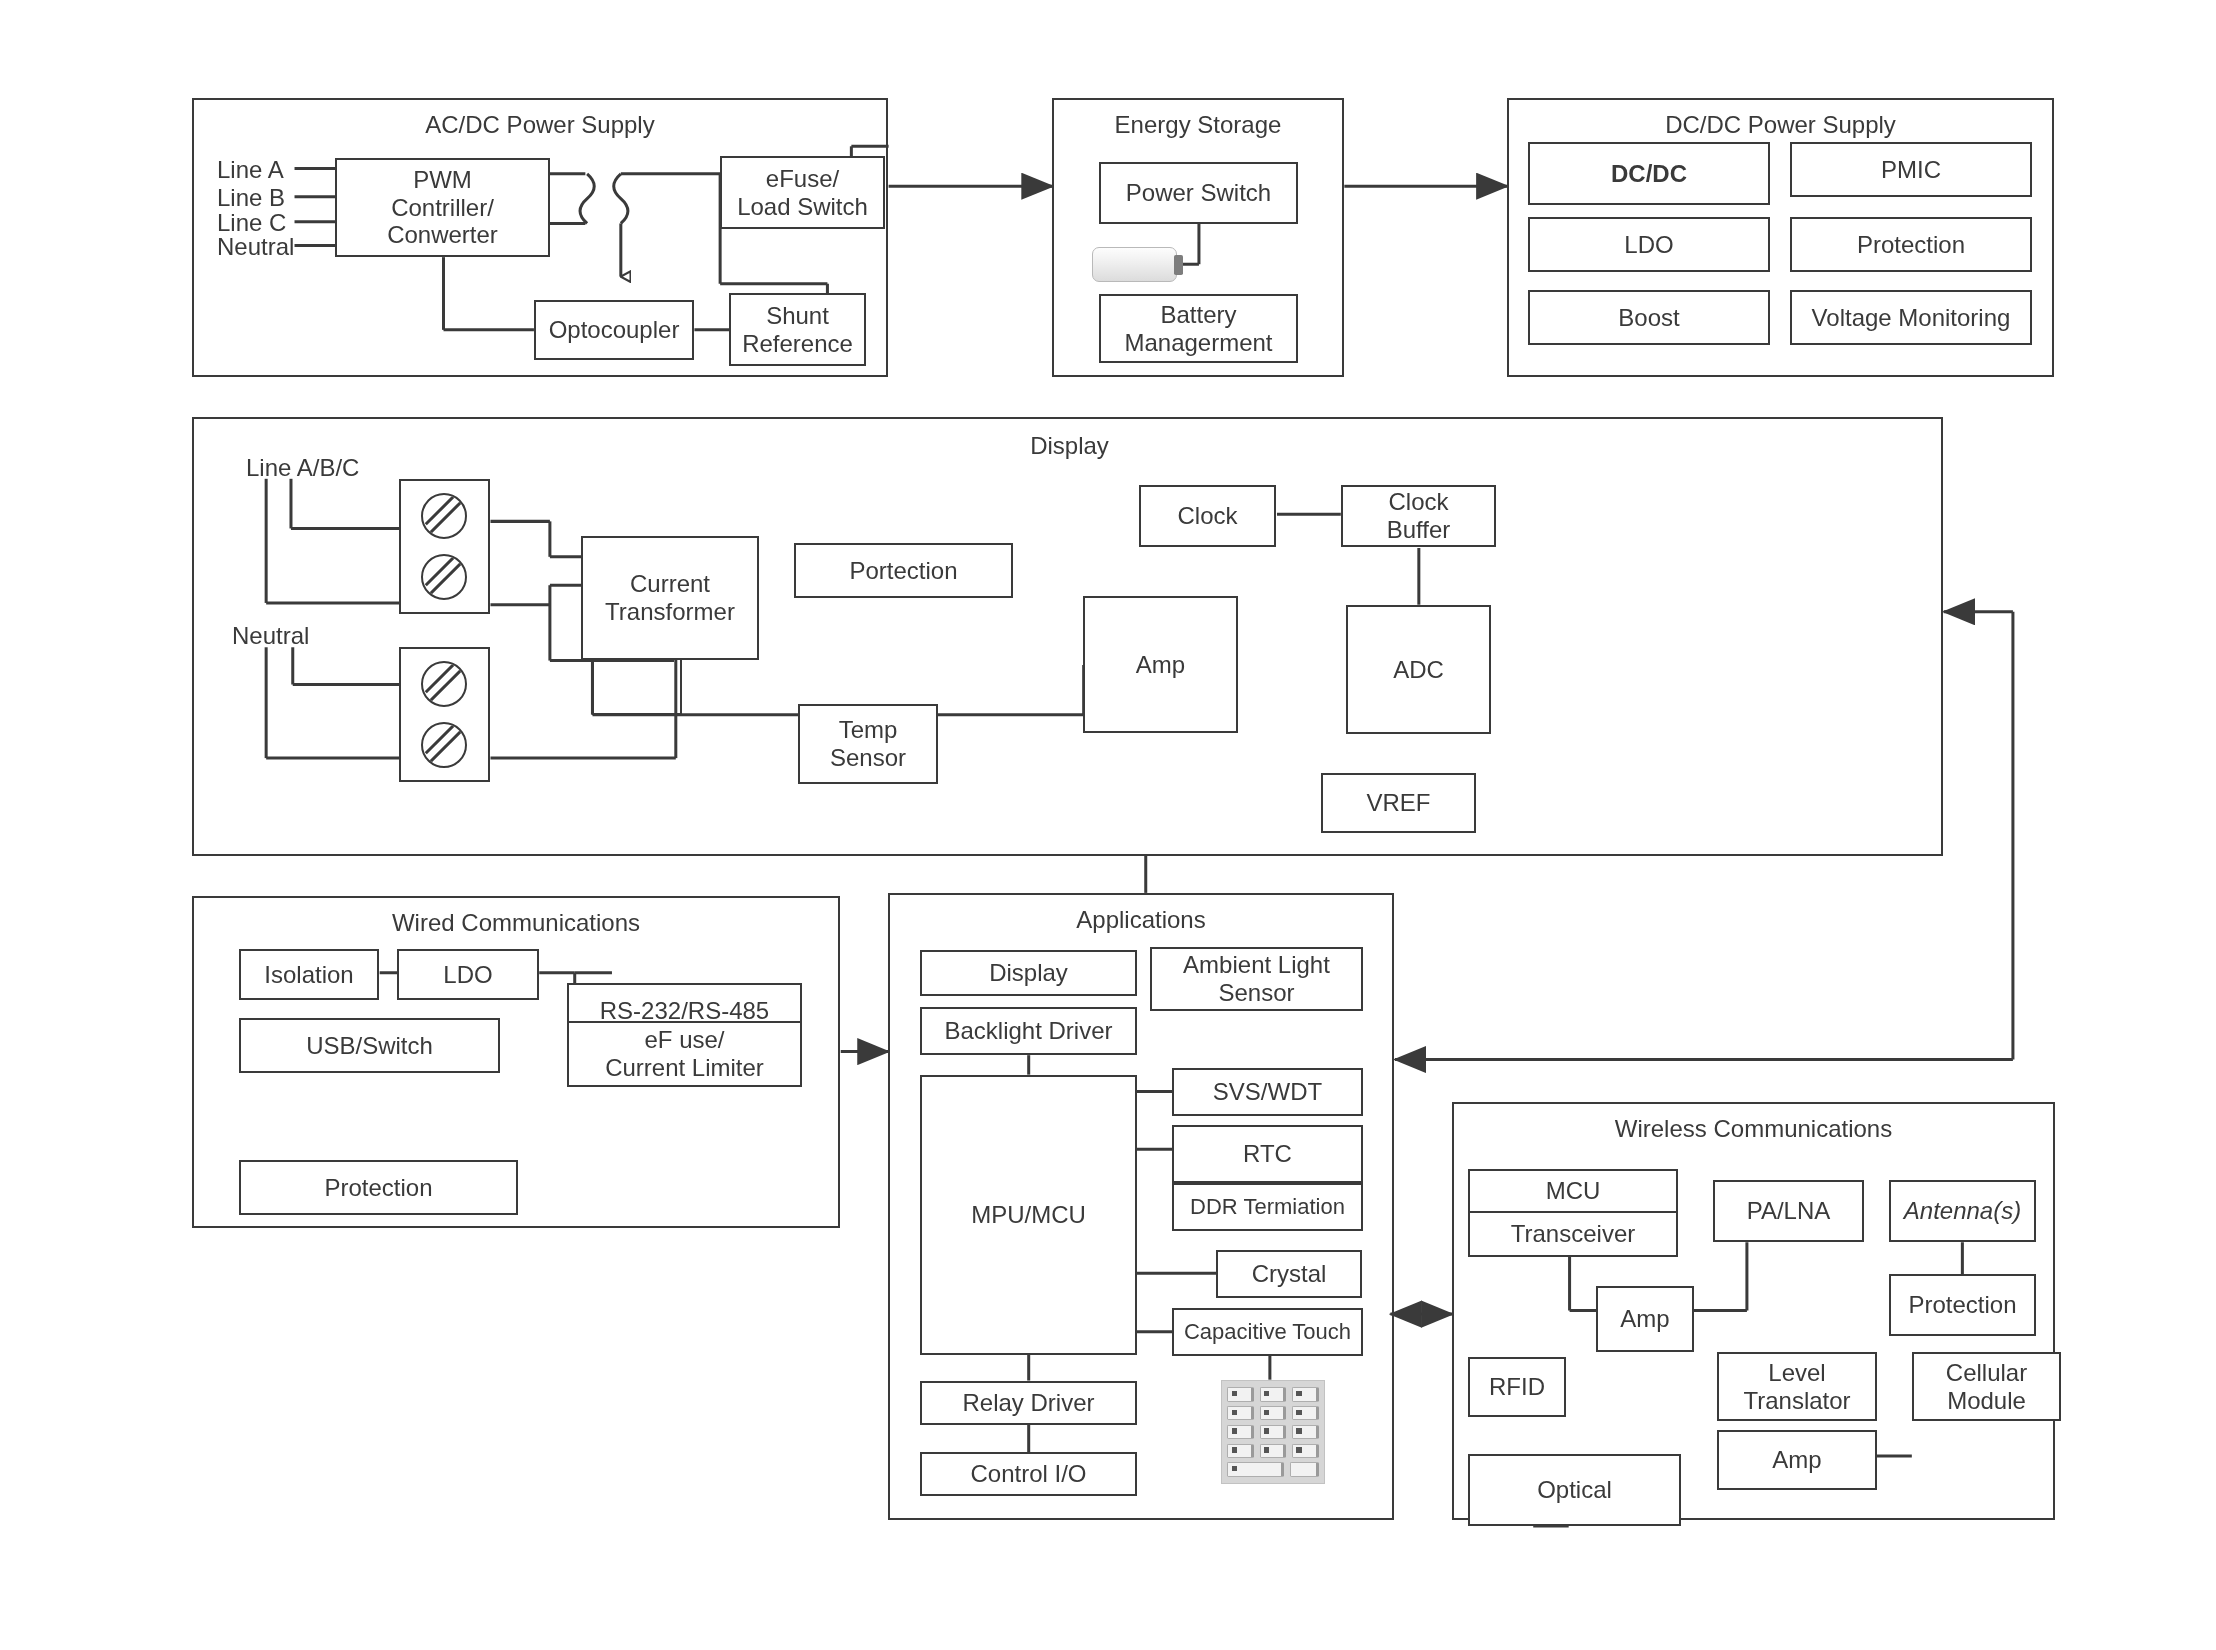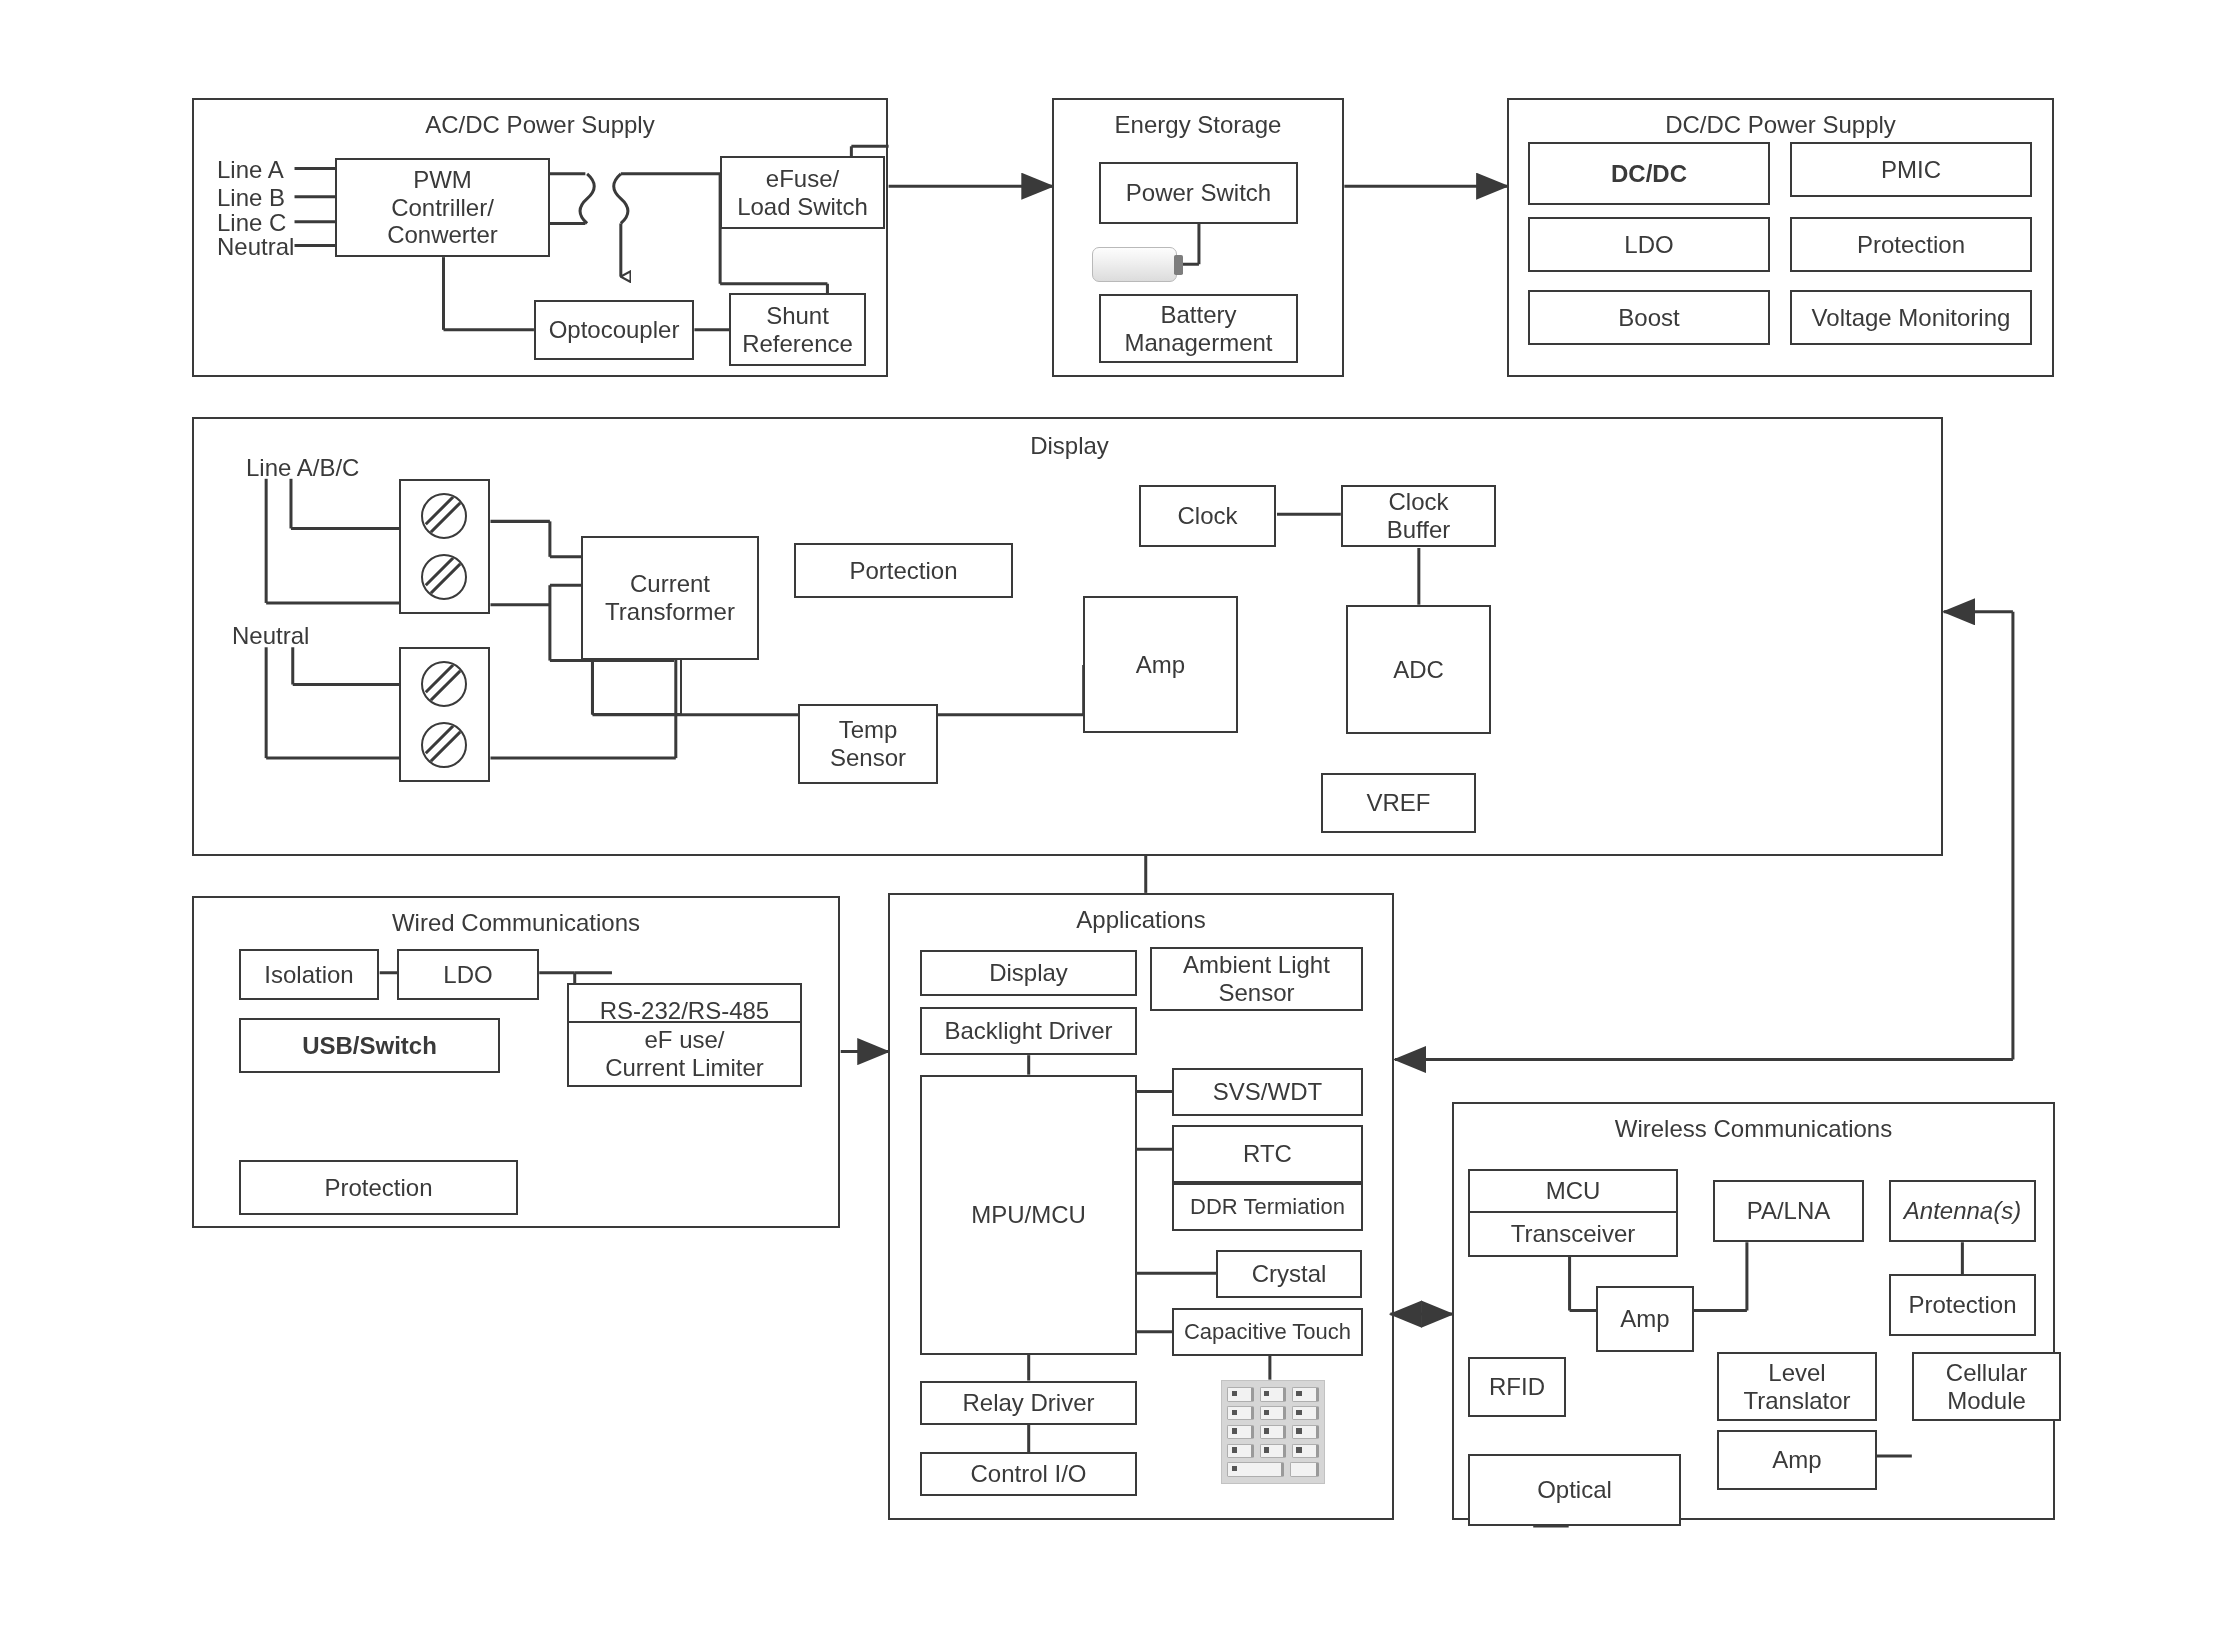--- a/index.html
+++ b/index.html
@@ -291,21 +291,21 @@
   </div>
   <div class="blk" style="left:239px;top:949px;width:140px;height:51px;">
     <span>Isolation</span>
     </div>
   <div class="blk" style="left:397px;top:949px;width:142px;height:51px;">
     <span>LDO</span>
     </div>
   <div class="blk" style="left:567px;top:947px;width:235px;height:55px;margin-top:36px;">
     <span>RS-232/RS-485</span>
     </div>
-  <div class="blk" style="left:239px;top:1018px;width:261px;height:55px;font-weight:bold;">
+  <div class="blk" style="left:239px;top:1018px;width:261px;height:55px;">
     <span>USB/Switch</span>
     </div>
   <div class="blk" style="left:567px;top:1021px;width:235px;height:66px;flex-direction:column;">
     <span>eF use/</span>
     <span>Current Limiter</span>
     </div>
   <div class="blk" style="left:239px;top:1160px;width:279px;height:55px;">
     <span>Protection</span>
     </div>
 

